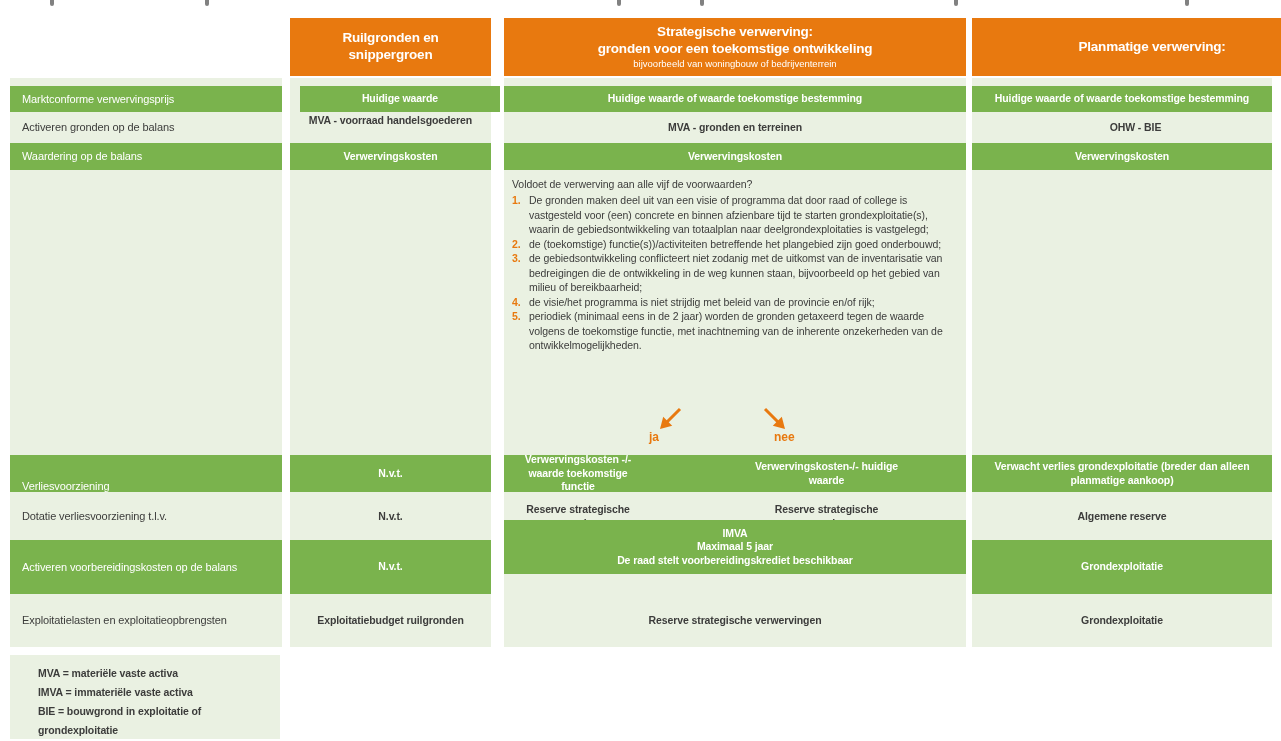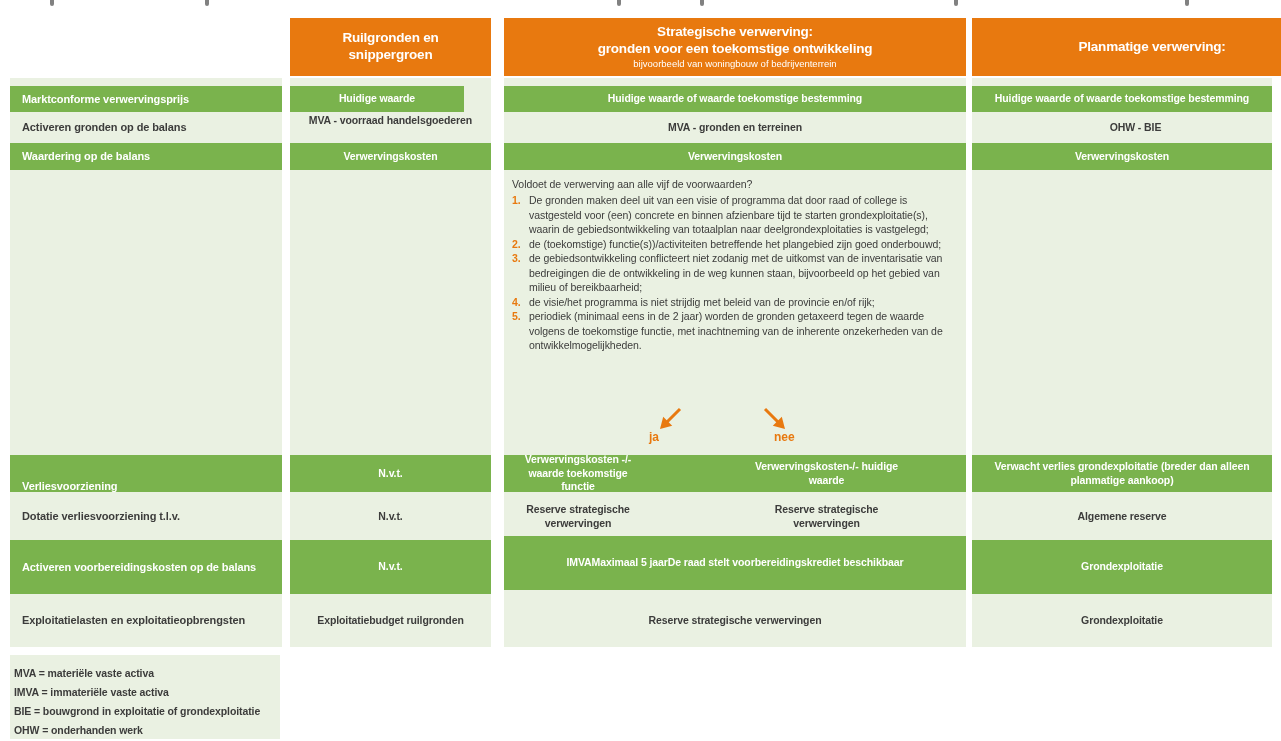--- a/index.html
+++ b/index.html
@@ -34,21 +34,21 @@
     display:flex;align-items:center;justify-content:center;text-align:center;
     font-size:10.5px;font-weight:600;line-height:1.3;letter-spacing:-0.1px;padding:2px 8px;
   }
   
   .lcell{
     position:absolute;color:var(--text_dark);
     display:flex;align-items:center;justify-content:center;text-align:center;
     font-size:10.5px;font-weight:600;line-height:1.35;letter-spacing:-0.1px;padding:2px 8px;
   }
   
-  .label{justify-content:flex-start;text-align:left;padding-left:12px;font-weight:bold;font-size:11px;}
+  .label{justify-content:flex-start;text-align:left;padding-left:12px;font-weight:normal;font-size:11px;}
   .align-top{align-items:flex-start;padding-top:24px;}
   
   .qblock{
     position:absolute;left:512px;top:177px;width:432px;
     font-size:10.5px;line-height:1.38;color:var(--text_dark);letter-spacing:-0.05px;
   }
   .qblock .question{margin-bottom:2px;}
   .qblock ol{list-style:none;counter-reset:cond;}
   .qblock li{
     counter-increment:cond;position:relative;padding-left:17px;
@@ -57,21 +57,21 @@
     content:counter(cond) ".";
     position:absolute;left:0;top:0;color:var(--orange);font-weight:600;
   }
   .janee-label{
     position:absolute;color:var(--orange);font-weight:bold;font-size:12px;
   }
   .arrow-svg{position:absolute;}
   
   .legend{
     position:absolute;left:10px;top:655px;width:270px;height:84px;
-    background:var(--light_green);padding:9px 0 0 4px;
+    background:var(--light_green);padding:9px 0 0 28px;
     font-size:10.5px;line-height:19px;font-weight:600;letter-spacing:-0.1px;
   }
   
   .frag{position:absolute;top:0;width:4px;height:6px;background:#6b6b6b;border-radius:0 0 2px 2px;opacity:.85;}
 </style>
 </head>
 <body>
 
 <div>
   <span class="frag" style="left:50px"></span>
@@ -94,21 +94,21 @@
 <div class="hdr" style="left:504px;width:462px">
   <div class="h-line">Strategische verwerving:</div>
   <div class="h-line">gronden voor een toekomstige ontwikkeling</div>
   <div class="h-sub">bijvoorbeeld van woningbouw of bedrijventerrein</div>
 </div>
 <div class="hdr" style="left:972px;width:360px">
   <div class="h-line">Planmatige verwerving:</div>
 </div>
 
 <div class="gcell label" style="left:10px;top:86px;width:272px;height:26px">Marktconforme verwervingsprijs</div>
-<div class="gcell" style="left:290px;top:86px;width:174px;height:26px">Huidige waarde</div>
+<div class="gcell" style="left:300px;top:86px;width:200px;height:26px">Huidige waarde</div>
 <div class="gcell" style="left:504px;top:86px;width:462px;height:26px">Huidige waarde of waarde toekomstige bestemming</div>
 <div class="gcell" style="left:972px;top:86px;width:300px;height:26px">Huidige waarde of waarde toekomstige bestemming</div>
 
 <div class="lcell label" style="left:10px;top:112px;width:272px;height:31px">Activeren gronden op de balans</div>
 <div class="lcell" style="left:290px;top:112px;width:201px;height:17px">MVA - voorraad handelsgoederen</div>
 <div class="lcell" style="left:504px;top:112px;width:462px;height:31px">MVA - gronden en terreinen</div>
 <div class="lcell" style="left:972px;top:112px;width:327px;height:31px">OHW - BIE</div>
 
 <div class="gcell label" style="left:10px;top:143px;width:272px;height:27px">Waardering op de balans</div>
 <div class="gcell" style="left:290px;top:143px;width:201px;height:27px">Verwervingskosten</div>
@@ -146,21 +146,21 @@
 <div class="gcell" style="left:972px;top:455px;width:300px;height:37px">Verwacht verlies grondexploitatie (breder dan alleen planmatige aankoop)</div>
 
 <div class="lcell label" style="left:10px;top:492px;width:272px;height:48px">Dotatie verliesvoorziening t.l.v.</div>
 <div class="lcell" style="left:290px;top:492px;width:201px;height:48px">N.v.t.</div>
 <div class="lcell" style="left:508px;top:492px;width:140px;height:48px">Reserve strategische verwervingen</div>
 <div class="lcell" style="left:734px;top:492px;width:185px;height:48px">Reserve strategische verwervingen</div>
 <div class="lcell" style="left:972px;top:492px;width:300px;height:48px">Algemene reserve</div>
 
 <div class="gcell label" style="left:10px;top:540px;width:272px;height:54px">Activeren voorbereidingskosten op de balans</div>
 <div class="gcell" style="left:290px;top:540px;width:201px;height:54px">N.v.t.</div>
-<div class="gcell" style="left:504px;top:536px;width:462px;height:54px;">
+<div class="gcell" style="left:504px;top:520px;width:462px;height:54px;flex-direction:column">
   <div>IMVA</div>
   <div>Maximaal 5 jaar</div>
   <div>De raad stelt voorbereidingskrediet beschikbaar</div>
 </div>
 <div class="gcell" style="left:972px;top:540px;width:300px;height:54px">Grondexploitatie</div>
 
 <div class="lcell label" style="left:10px;top:594px;width:272px;height:53px">Exploitatielasten en exploitatieopbrengsten</div>
 <div class="lcell" style="left:290px;top:594px;width:201px;height:53px">Exploitatiebudget ruilgronden</div>
 <div class="lcell" style="left:504px;top:594px;width:462px;height:53px">Reserve strategische verwervingen</div>
 <div class="lcell" style="left:972px;top:594px;width:300px;height:53px">Grondexploitatie</div>

